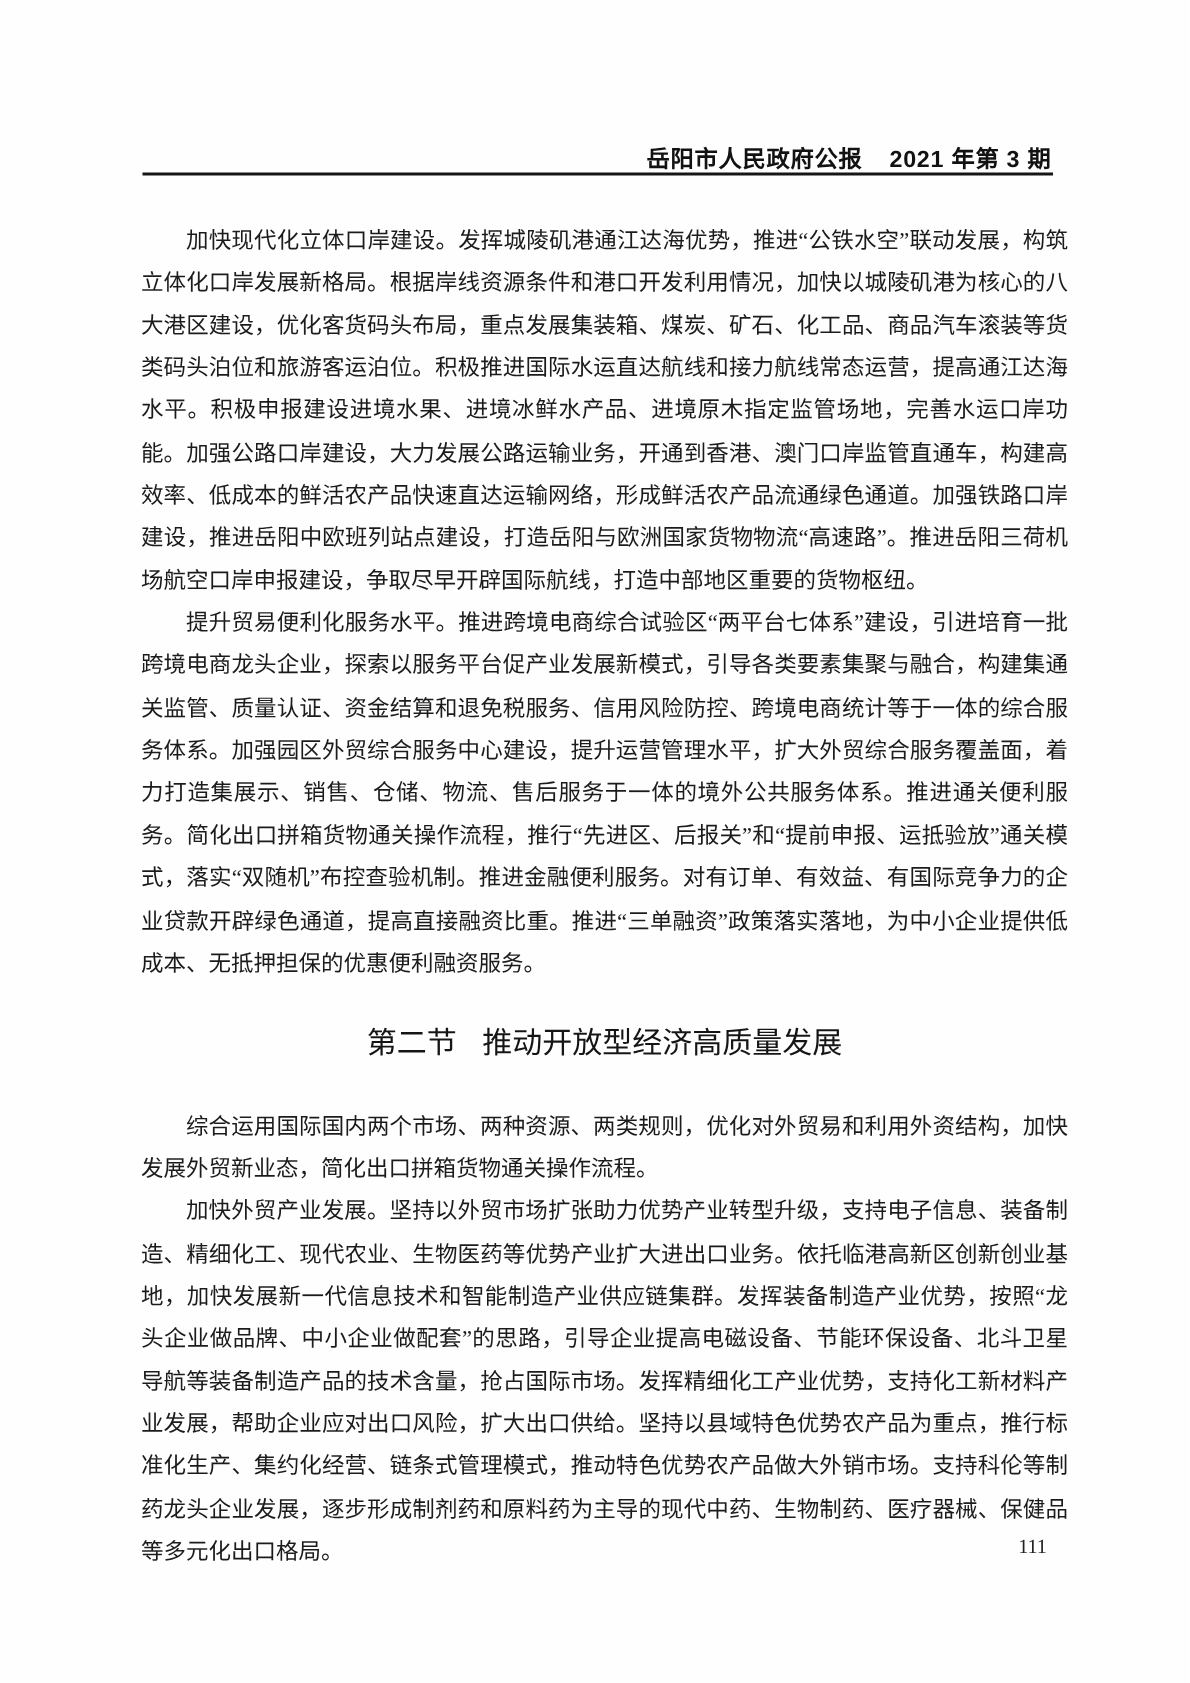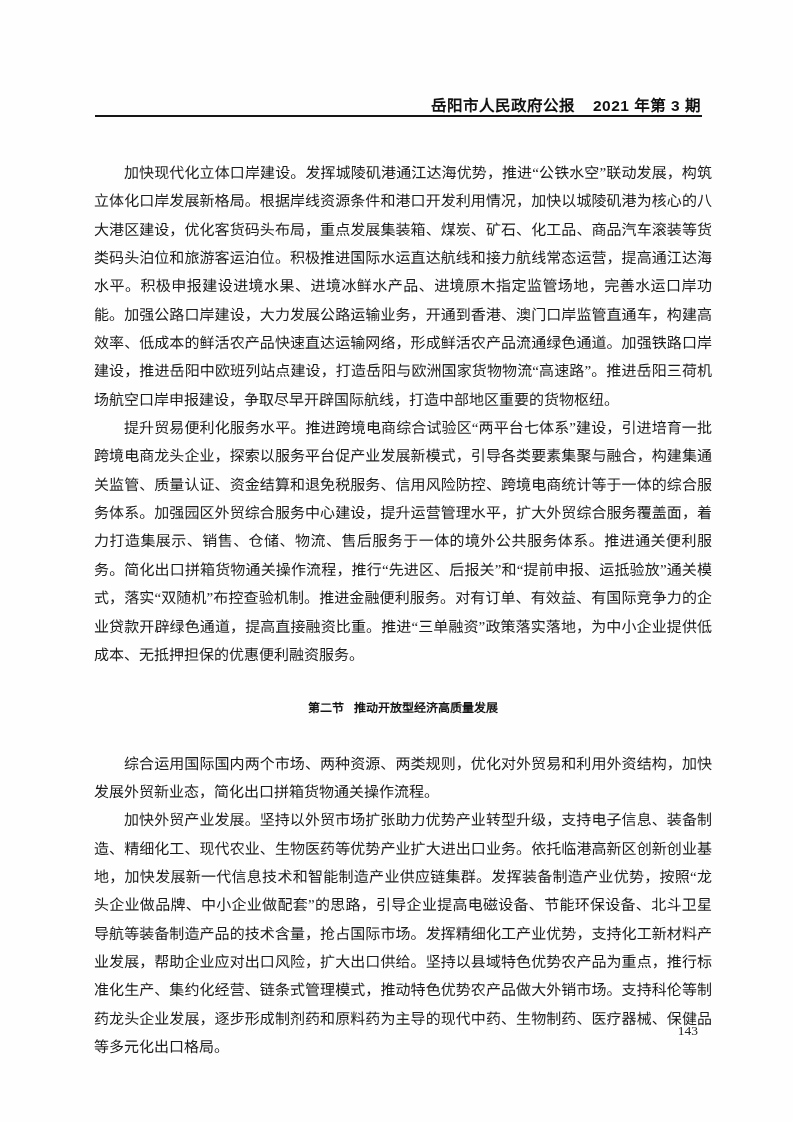--- a/index.html
+++ b/index.html
@@ -29,35 +29,35 @@
     position: absolute;
     top: 115px;
     left: 95px;
     width: 607px;
     height: 2.2px;
     background: #161616;
   }
   .content {
     position: absolute;
     left: 94px;
-    top: 159px;
+    top: 147px;
     width: 618px;
     font-size: 15px;
     line-height: 28.35px;
     text-align: justify;
     text-justify: inter-character;
   }
   .content p {
     margin: 0;
     padding: 0;
     text-indent: 2em;
   }
   .section-heading {
-    font-size: 12px;
-    font-weight: bold;
+    font-size: 20px;
+    font-weight: normal;
     text-align: center;
     text-indent: 0;
     margin: 25px 0 27px 0;
     color: #151515;
   }
   .section-heading .sec-no { margin-right: 0.85em; }
   .page-number {
     position: absolute;
     top: 1023px;
     right: 95px;
@@ -82,15 +82,15 @@
     <p>提升贸易便利化服务水平。推进跨境电商综合试验区“两平台七体系”建设，引进培育一批跨境电商龙头企业，探索以服务平台促产业发展新模式，引导各类要素集聚与融合，构建集通关监管、质量认证、资金结算和退免税服务、信用风险防控、跨境电商统计等于一体的综合服务体系。加强园区外贸综合服务中心建设，提升运营管理水平，扩大外贸综合服务覆盖面，着力打造集展示、销售、仓储、物流、售后服务于一体的境外公共服务体系。推进通关便利服务。简化出口拼箱货物通关操作流程，推行“先进区、后报关”和“提前申报、运抵验放”通关模式，落实“双随机”布控查验机制。推进金融便利服务。对有订单、有效益、有国际竞争力的企业贷款开辟绿色通道，提高直接融资比重。推进“三单融资”政策落实落地，为中小企业提供低成本、无抵押担保的优惠便利融资服务。</p>
 
     <div class="section-heading">
       <span class="sec-no">第二节</span><span>推动开放型经济高质量发展</span>
     </div>
 
     <p>综合运用国际国内两个市场、两种资源、两类规则，优化对外贸易和利用外资结构，加快发展外贸新业态，简化出口拼箱货物通关操作流程。</p>
     <p>加快外贸产业发展。坚持以外贸市场扩张助力优势产业转型升级，支持电子信息、装备制造、精细化工、现代农业、生物医药等优势产业扩大进出口业务。依托临港高新区创新创业基地，加快发展新一代信息技术和智能制造产业供应链集群。发挥装备制造产业优势，按照“龙头企业做品牌、中小企业做配套”的思路，引导企业提高电磁设备、节能环保设备、北斗卫星导航等装备制造产品的技术含量，抢占国际市场。发挥精细化工产业优势，支持化工新材料产业发展，帮助企业应对出口风险，扩大出口供给。坚持以县域特色优势农产品为重点，推行标准化生产、集约化经营、链条式管理模式，推动特色优势农产品做大外销市场。支持科伦等制药龙头企业发展，逐步形成制剂药和原料药为主导的现代中药、生物制药、医疗器械、保健品等多元化出口格局。</p>
   </div>
 
-  <div class="page-number">143</div>
+  <div class="page-number">111</div>
 
 </div>
 
 </body></html>

